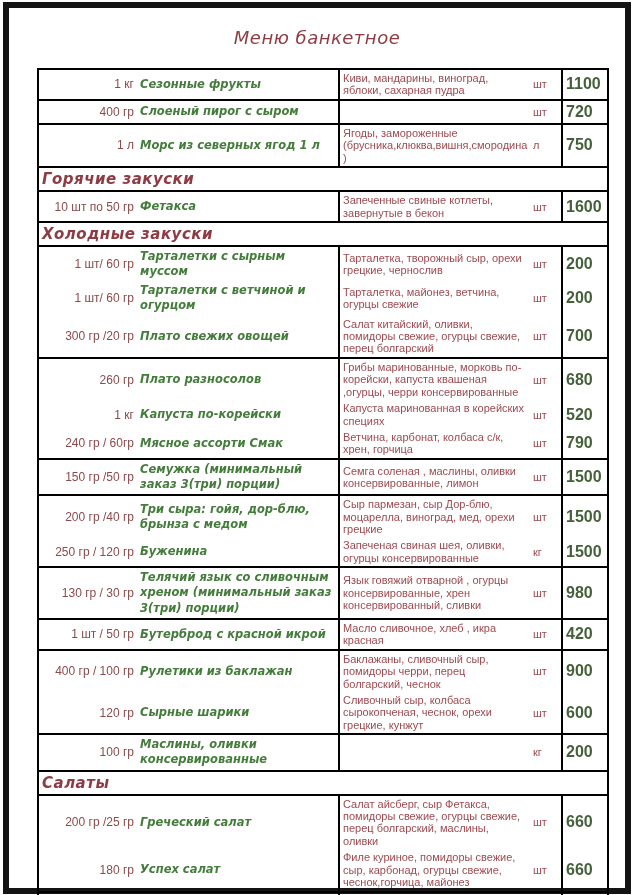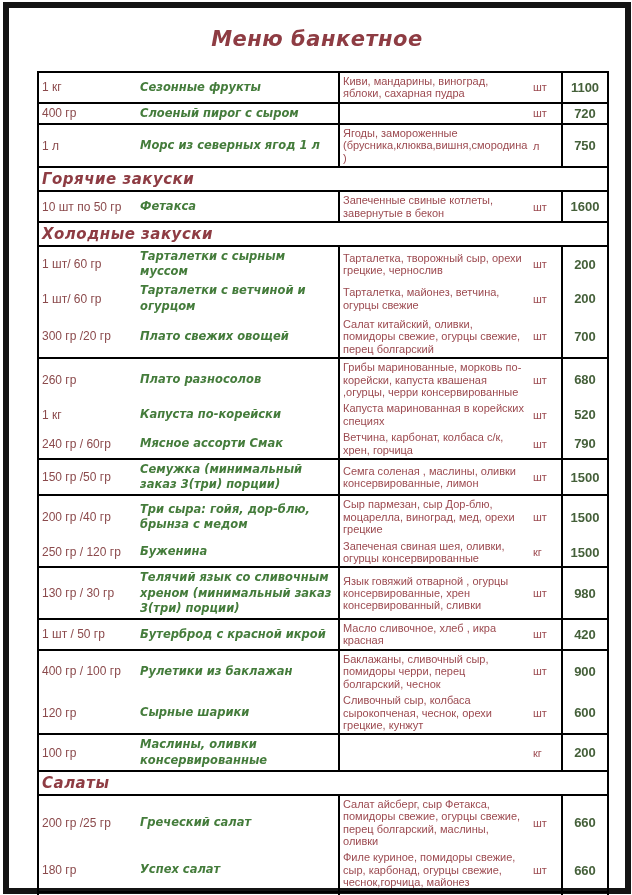--- a/index.html
+++ b/index.html
@@ -13,41 +13,41 @@
   .frame {
     position: absolute;
     top: 2px; left: 3px; right: 1px; bottom: 1px;
     border: 6px solid var(--page_border, #141414);
   }
   .title {
     margin: 19px 0 0 0;
     text-align: center;
     font-family: "DejaVu Sans", sans-serif;
     font-style: italic;
-    font-weight: bold;
-    font-size: 21px;
+    font-weight: normal;
+    font-size: 18px;
     letter-spacing: 0.5px;
     color: var(--title_color, #8e3c43);
   }
   table.menu {
     border-collapse: collapse;
     table-layout: fixed;
     margin: 20px 0 0 28px;
     width: 570px;
     border: 2px solid var(--table_border, #000000);
   }
   table.menu td {
     vertical-align: middle;
     box-sizing: border-box;
     padding: 2px 3px;
     overflow: hidden;
   }
   tr.sep > td { border-top: 2px solid var(--table_border, #000000); }
   td.qty {
-    text-align: left;
+    text-align: right;
     font-size: 12px;
     color: var(--qty_color, #8b4a4c);
   }
   td.name {
     font-family: "DejaVu Sans", sans-serif;
     font-style: italic;
     font-weight: bold;
     font-size: 11.5px;
     line-height: 1.32;
     padding-left: 6px;
@@ -61,23 +61,23 @@
     padding: 1px 4px;
     color: var(--desc_color, #9c4a50);
   }
   td.unit {
     text-align: left;
     font-size: 11px;
     color: var(--unit_color, #9c4a50);
   }
   td.price {
     border-left: 2px solid var(--table_border, #000000);
-    text-align: center;
+    text-align: left;
     font-weight: bold;
-    font-size: 13px;
+    font-size: 16px;
     color: var(--price_color, #45603a);
   }
   tr.section > td {
     height: 21px;
     font-family: "DejaVu Sans", sans-serif;
     font-style: italic;
     font-weight: bold;
     font-size: 15px;
     letter-spacing: 0.5px;
     color: var(--section_color, #8e3c43);

